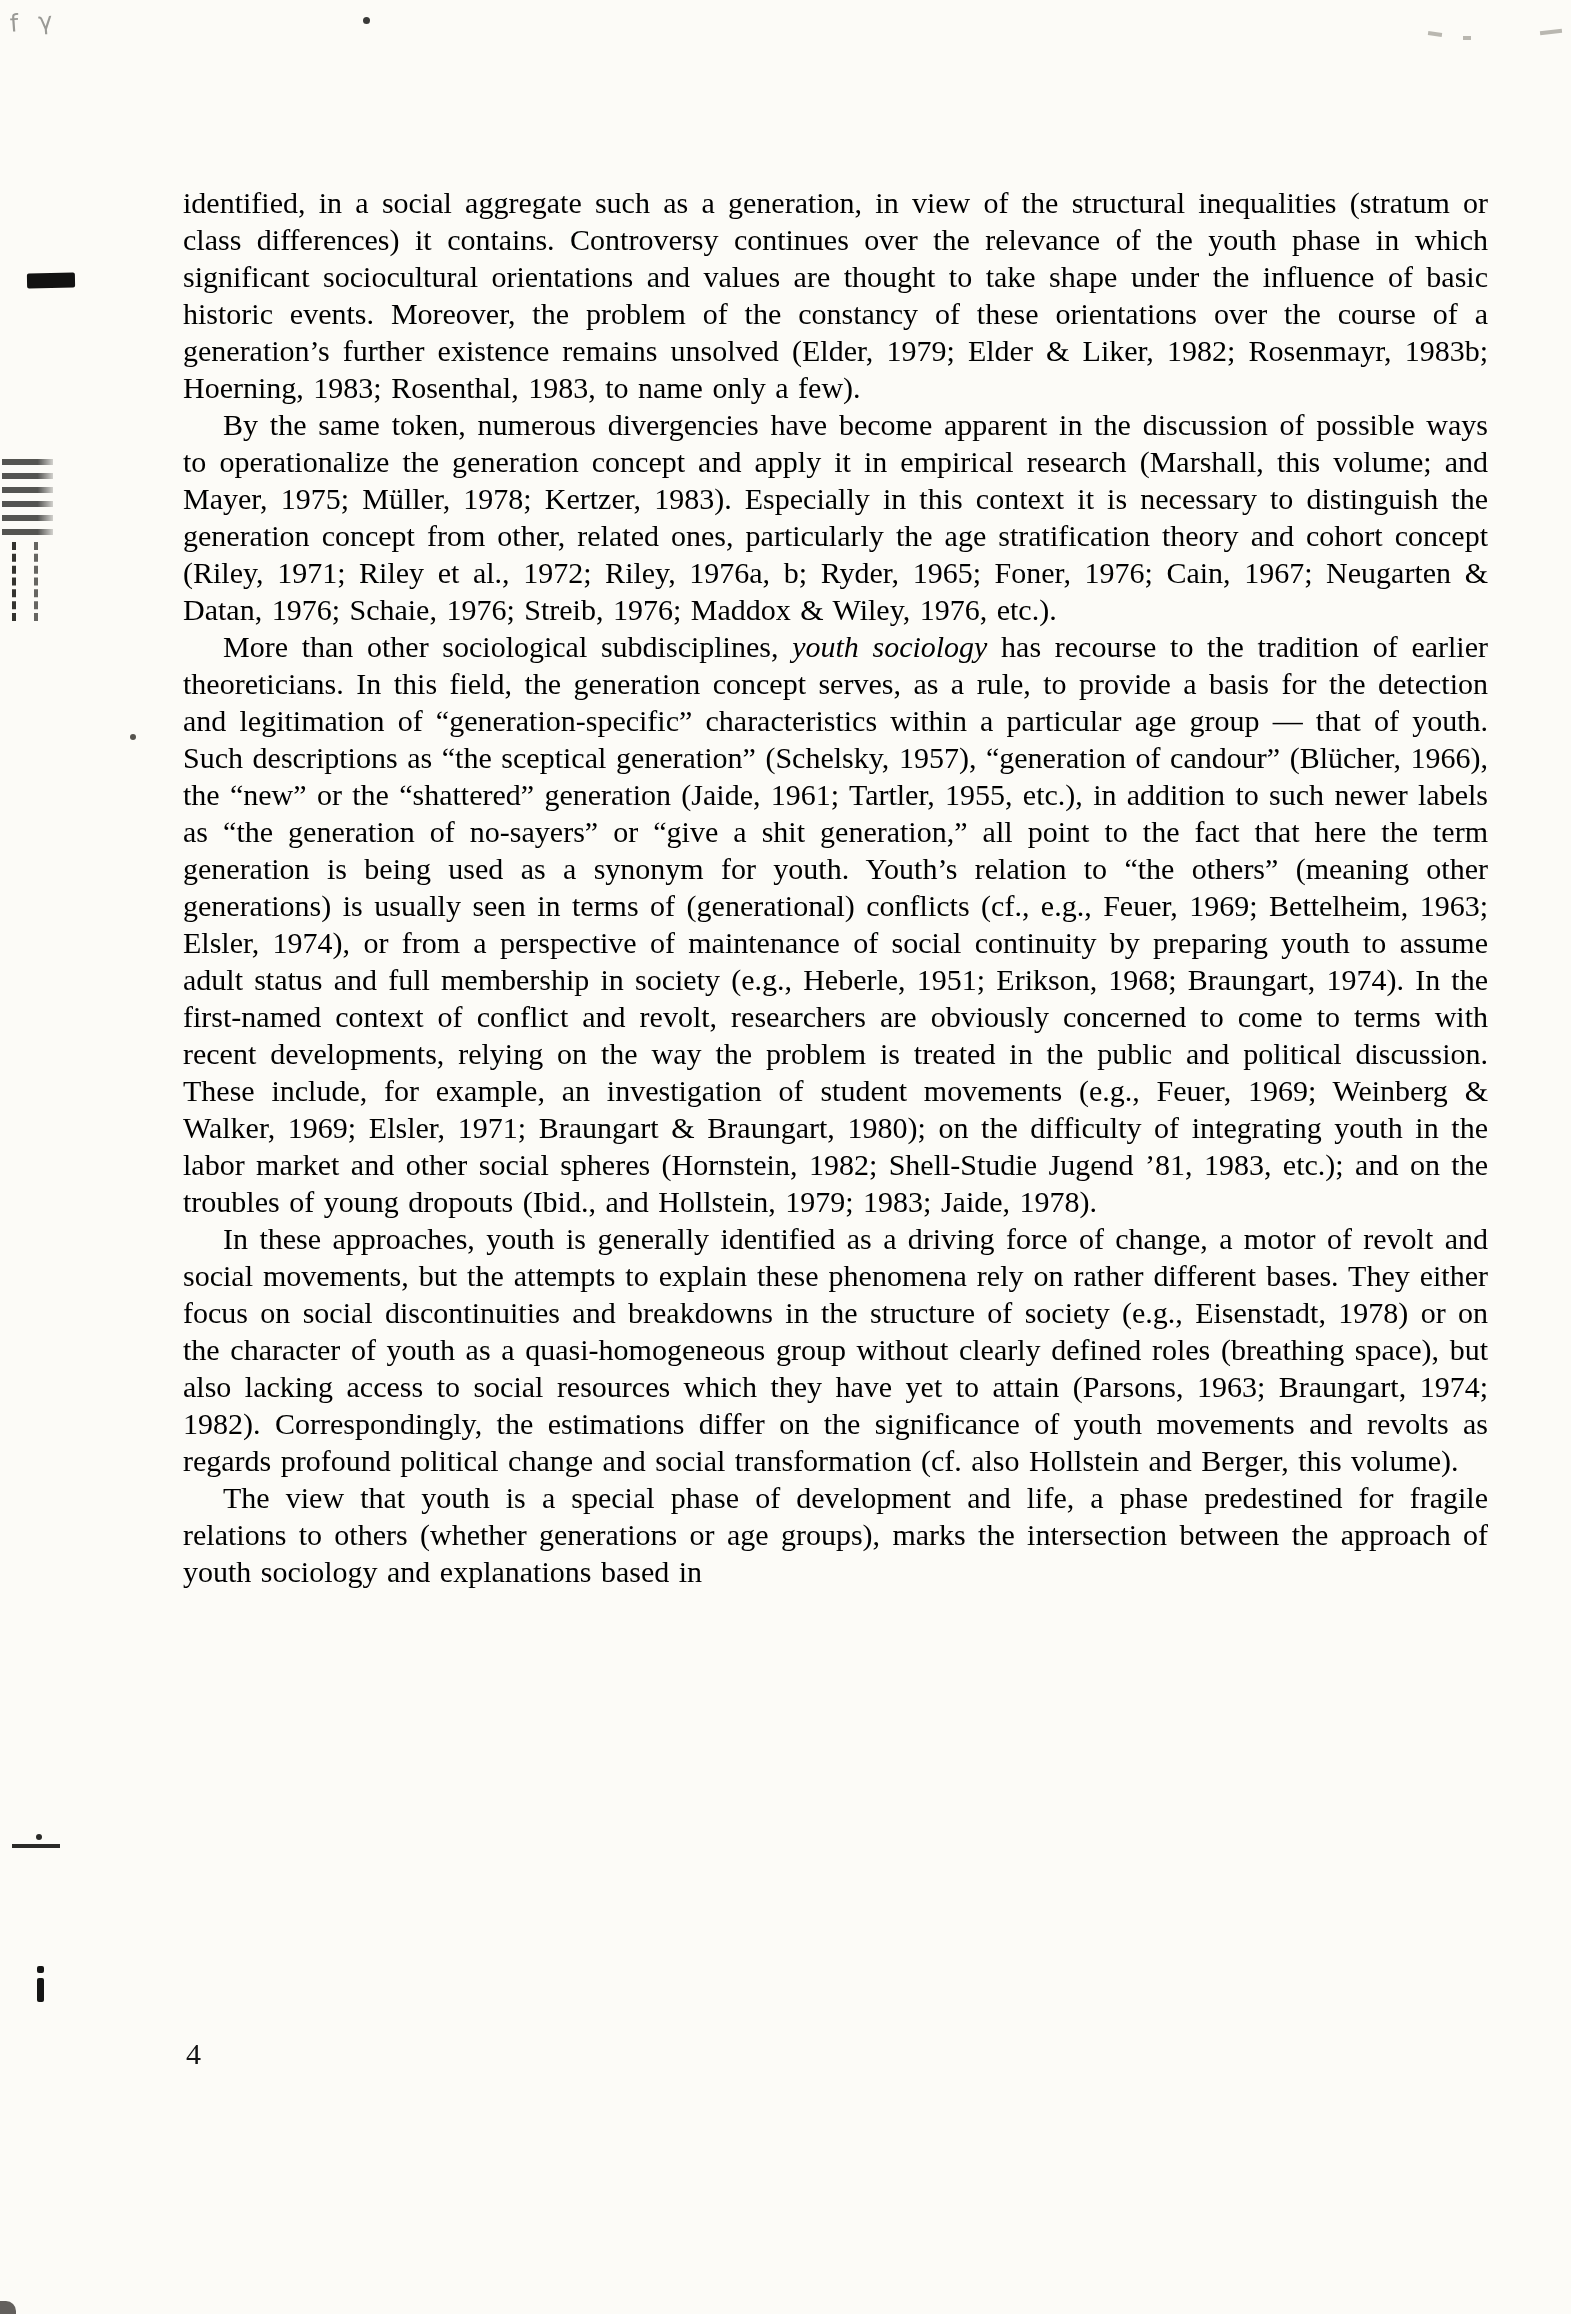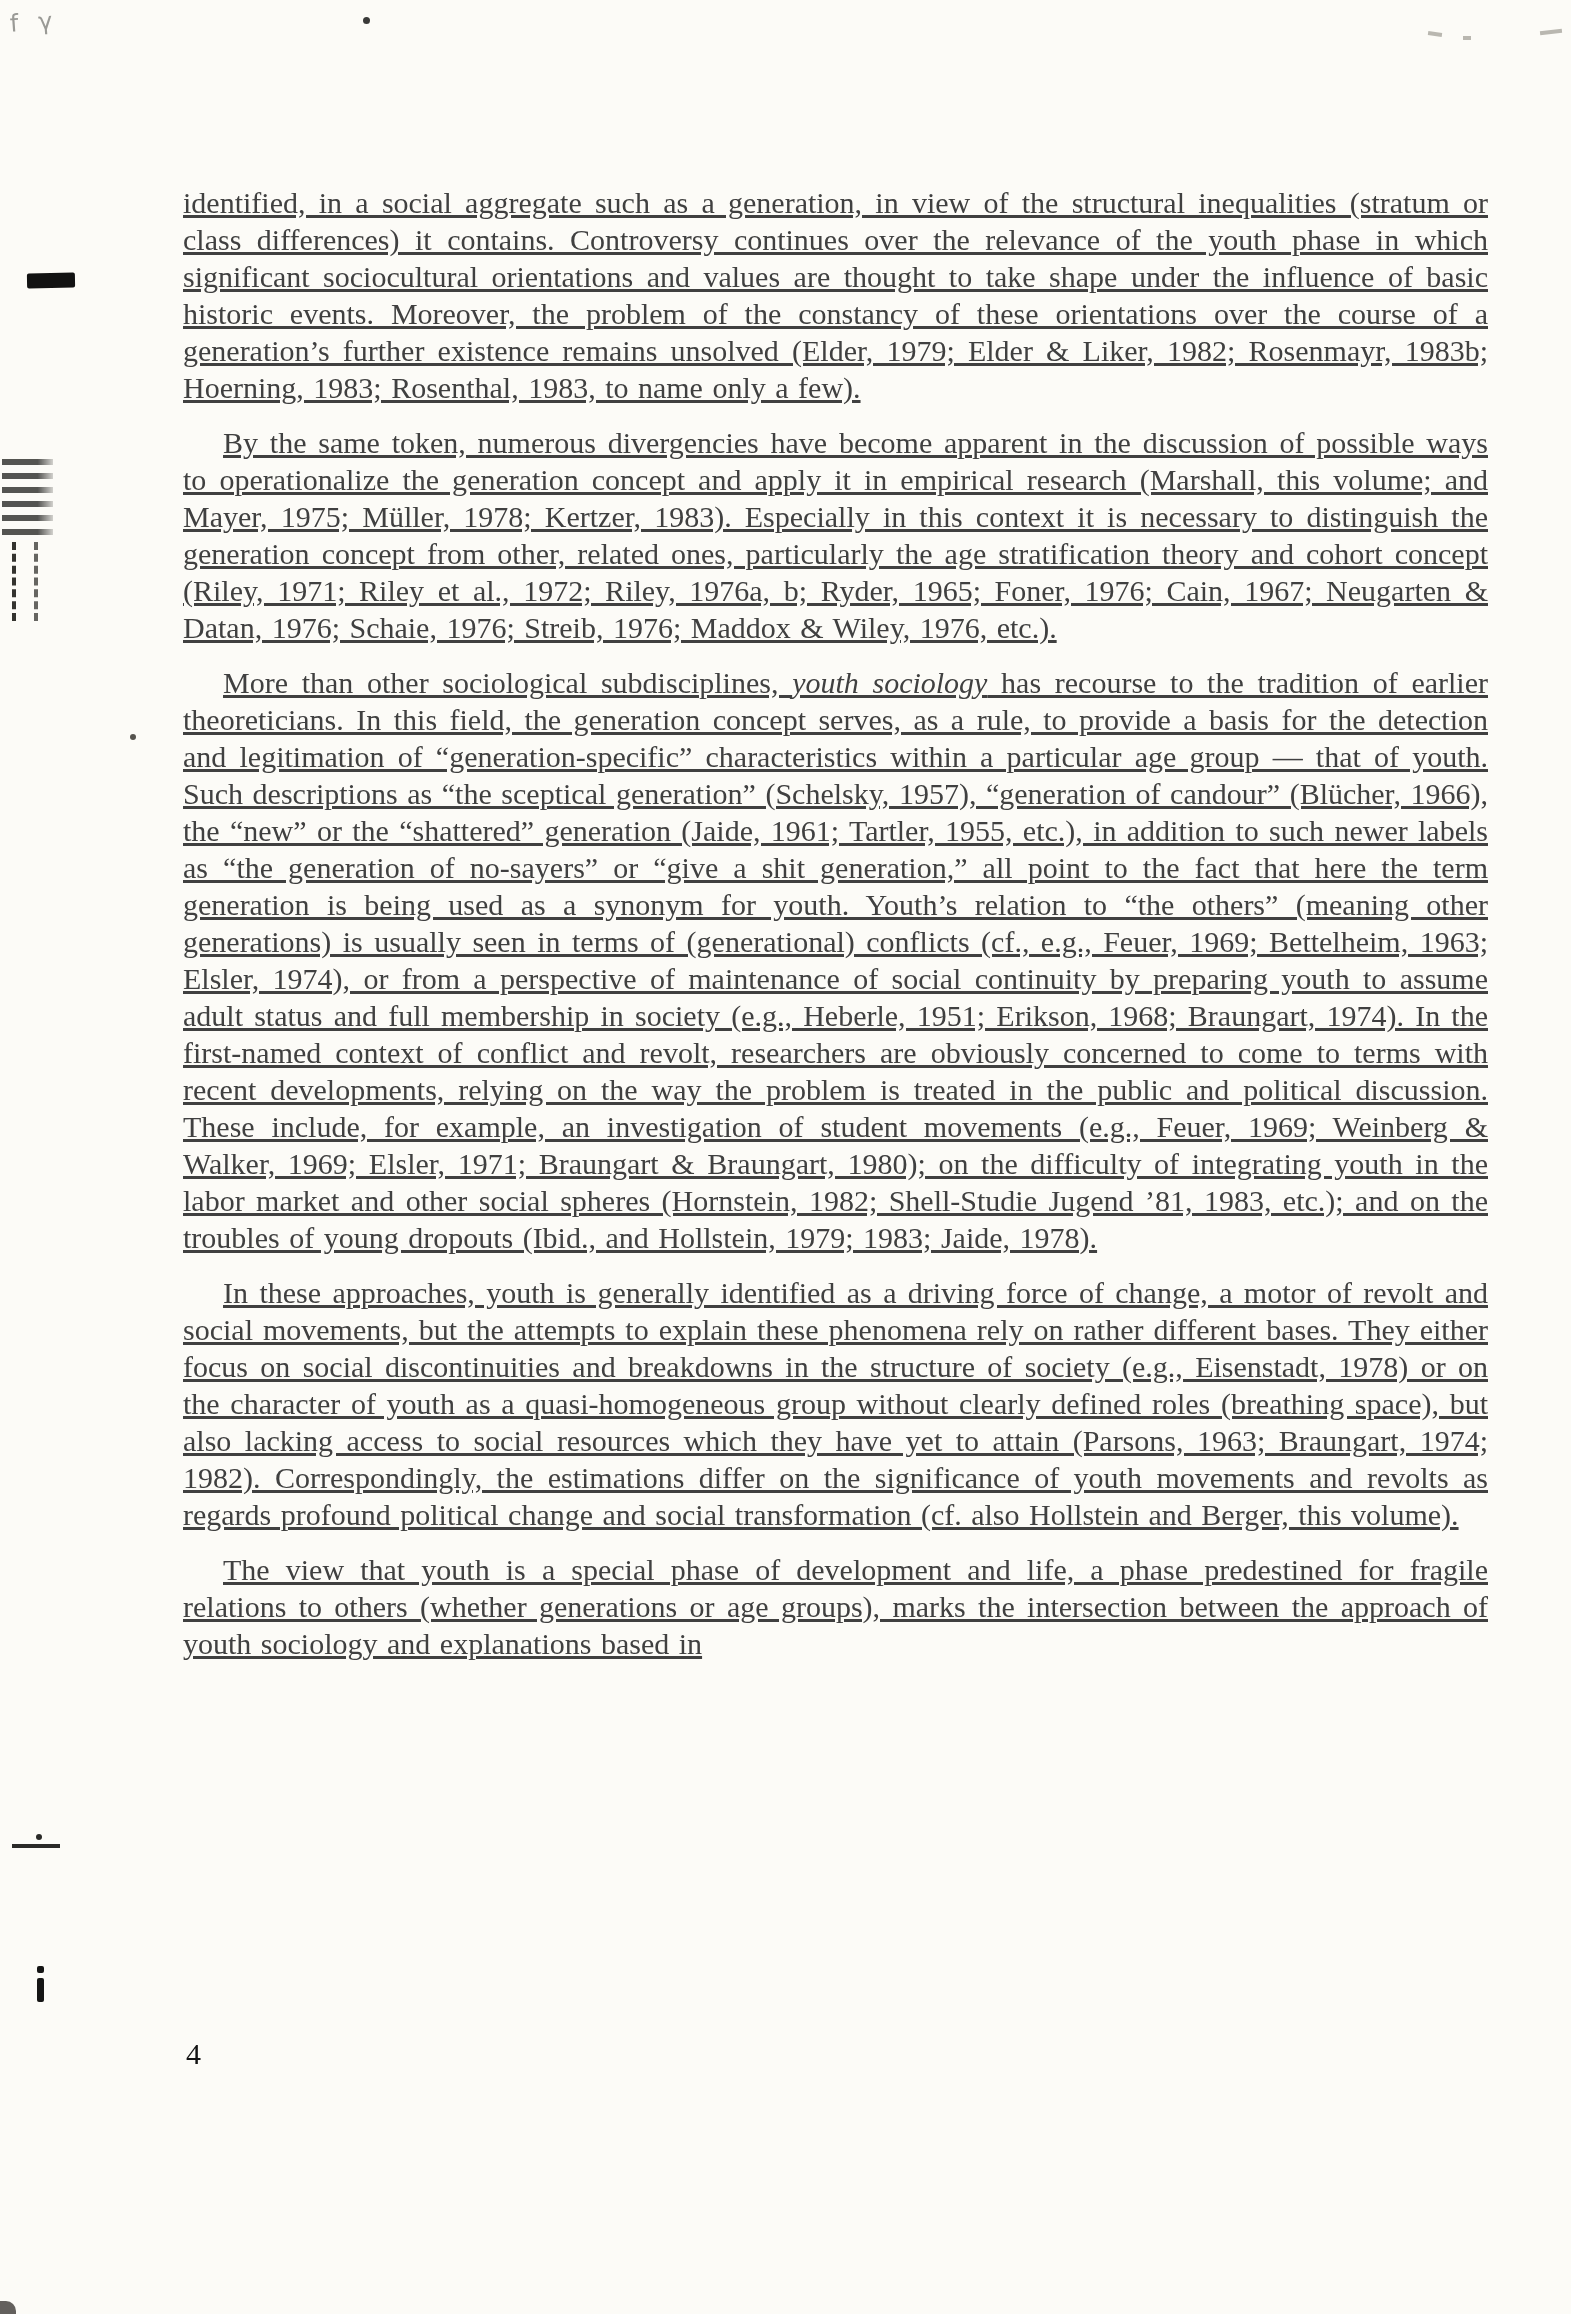--- a/index.html
+++ b/index.html
@@ -14,24 +14,23 @@
   .text-block {
     position:absolute;
     left:183px; top:184px; width:1305px;
   }
   .text-block p {
     margin:0;
     font-size:30px;
     line-height:37px;
     text-align:justify;
     word-spacing:2px;
-    color:#404040;
-    text-decoration:underline;
+    color:#000000;
   }
-  .text-block p.indent { text-indent:40px;margin-top:18px; }
+  .text-block p.indent { text-indent:40px; }
   .text-block span.italic { font-style:italic; }
 
   .page-number {
     position:absolute; left:186px; top:2037px;
     font-size:30px; color:#131313;
   }
 
   
   .pencil-note {
     position:absolute; left:10px; top:8px;

